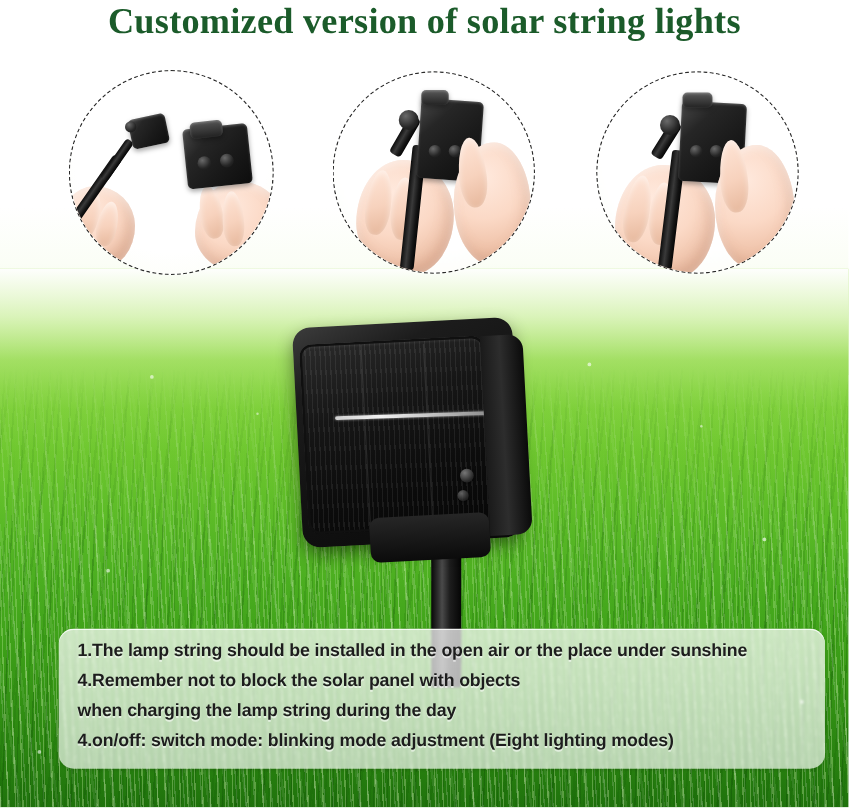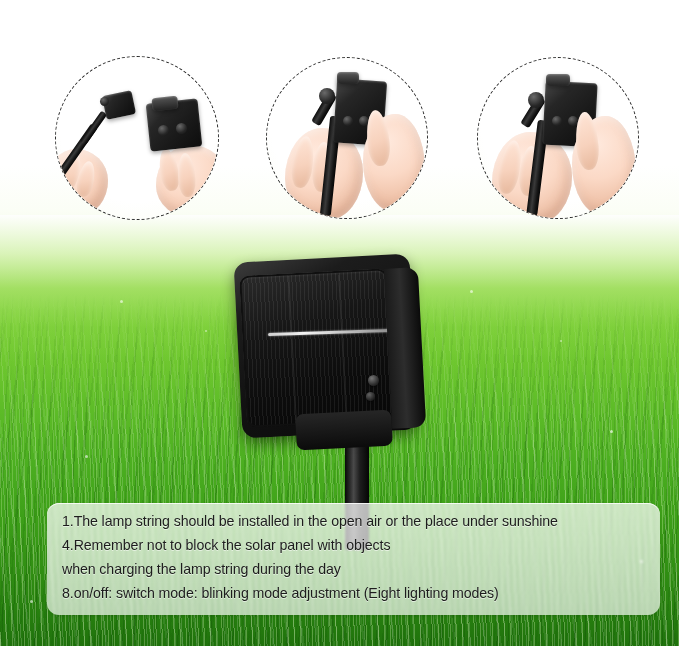--- a/index.html
+++ b/index.html
@@ -139,21 +139,21 @@
   
   .notebox{
     position:absolute;left:47px;top:503px;width:613px;height:112px;
     border-radius:12px;
     background:linear-gradient(180deg,rgba(255,255,255,.72),rgba(255,255,255,.66));
     box-shadow:0 1px 3px rgba(0,0,0,.12), inset 0 1px 0 rgba(255,255,255,.8);
     backdrop-filter:blur(1px);
   }
   .notebox .line{
     position:absolute;left:15px;right:10px;
-    font-size:14.2px;font-weight:400;color:#1d1d1d;
+    font-size:14.2px;font-weight:700;color:#1d1d1d;
     letter-spacing:-.1px;white-space:nowrap;
     text-shadow:0 1px 0 rgba(255,255,255,.55);
   }
   .l1{top:10px;} .l2{top:34px;} .l3{top:58px;left:30px;} .l4{top:82px;}
 </style>
 </head>
 <body>
 
 <div id="stage">
 
@@ -164,20 +164,21 @@
 
   <div class="sparkle" style="left:120px;top:300px;width:3px;height:3px;opacity:.7"></div>
   <div class="sparkle" style="left:205px;top:330px;width:2px;height:2px;opacity:.6"></div>
   <div class="sparkle" style="left:470px;top:290px;width:3px;height:3px;opacity:.7"></div>
   <div class="sparkle" style="left:560px;top:340px;width:2px;height:2px;opacity:.6"></div>
   <div class="sparkle" style="left:610px;top:430px;width:3px;height:3px;opacity:.75"></div>
   <div class="sparkle" style="left:85px;top:455px;width:3px;height:3px;opacity:.7"></div>
   <div class="sparkle" style="left:640px;top:560px;width:3px;height:3px;opacity:.8"></div>
   <div class="sparkle" style="left:30px;top:600px;width:3px;height:3px;opacity:.7"></div>
 
+  <div class="title">Customized version of solar string lights</div>
 
   <div class="circ" style="left:55px;top:56px;width:162px;height:162px;">
     <div class="inner">
 
       <div class="hand" style="left:-10px;top:92px;width:62px;height:66px;"></div>
       <div class="finger" style="left:6px;top:96px;width:17px;height:40px;transform:rotate(18deg);"></div>
       <div class="finger" style="left:22px;top:104px;width:16px;height:36px;transform:rotate(12deg);"></div>
 
       <div class="stakebar" style="left:14px;top:62px;width:8px;height:72px;transform:rotate(35deg);transform-origin:50% 50%;"></div>
       <div class="stakebar" style="left:34px;top:52px;width:7px;height:38px;transform:rotate(35deg);"></div>
@@ -255,16 +256,16 @@
     <div class="side-knob" style="left:366px;top:392px;width:9px;height:9px;opacity:.8;"></div>
 
     <div style="position:absolute;left:296px;top:412px;width:96px;height:36px;border-radius:8px;transform:rotate(-3deg);
                 background:linear-gradient(180deg,#262626,#0b0b0b);"></div>
   </div>
 
   <div class="notebox">
     <div class="line l1">1.The lamp string should be installed in the open air or the place under sunshine</div>
     <div class="line l2">4.Remember not to block the solar panel with objects</div>
     <div class="line l3">when charging the lamp string during the day</div>
-    <div class="line l4">8.on/off: switch mode: blinking mode adjustment (Eight lighting modes)</div>
+    <div class="line l4">4.on/off: switch mode: blinking mode adjustment (Eight lighting modes)</div>
   </div>
 
 </div>
 
 </body></html>

